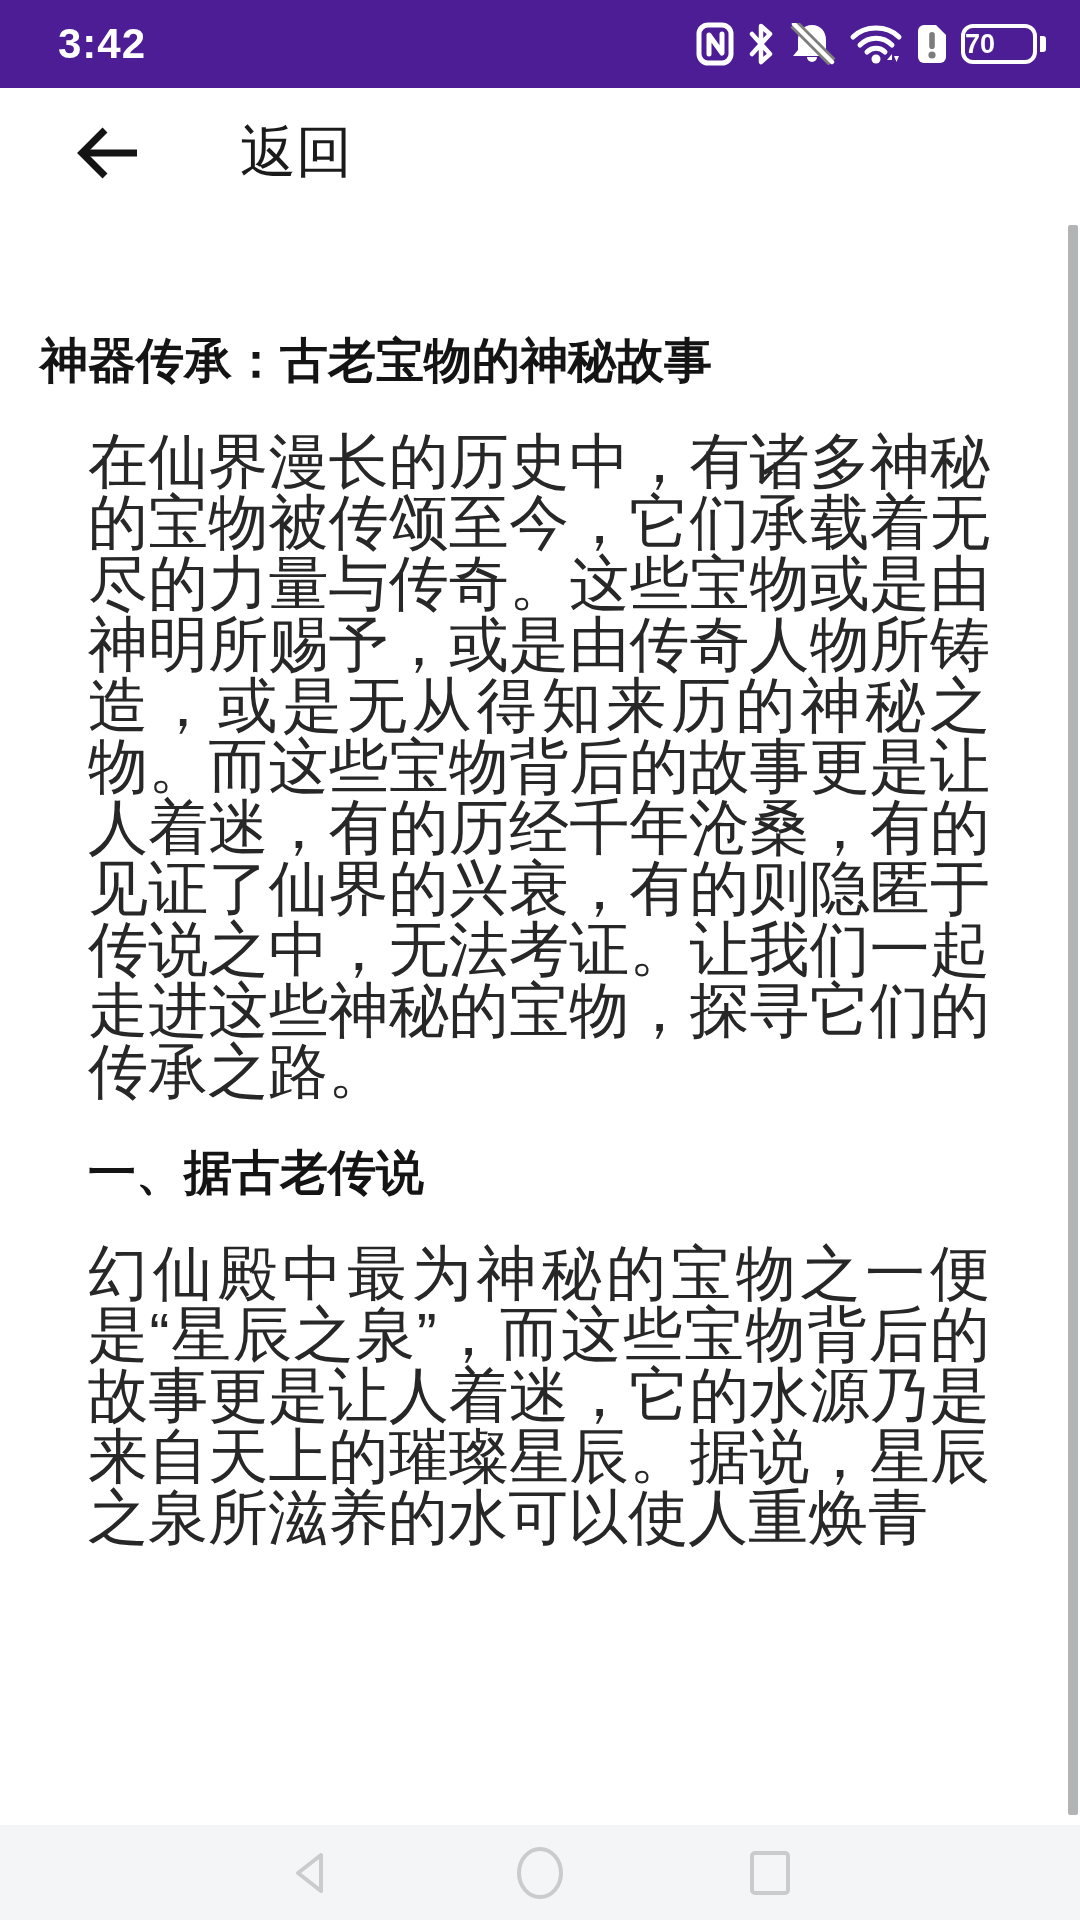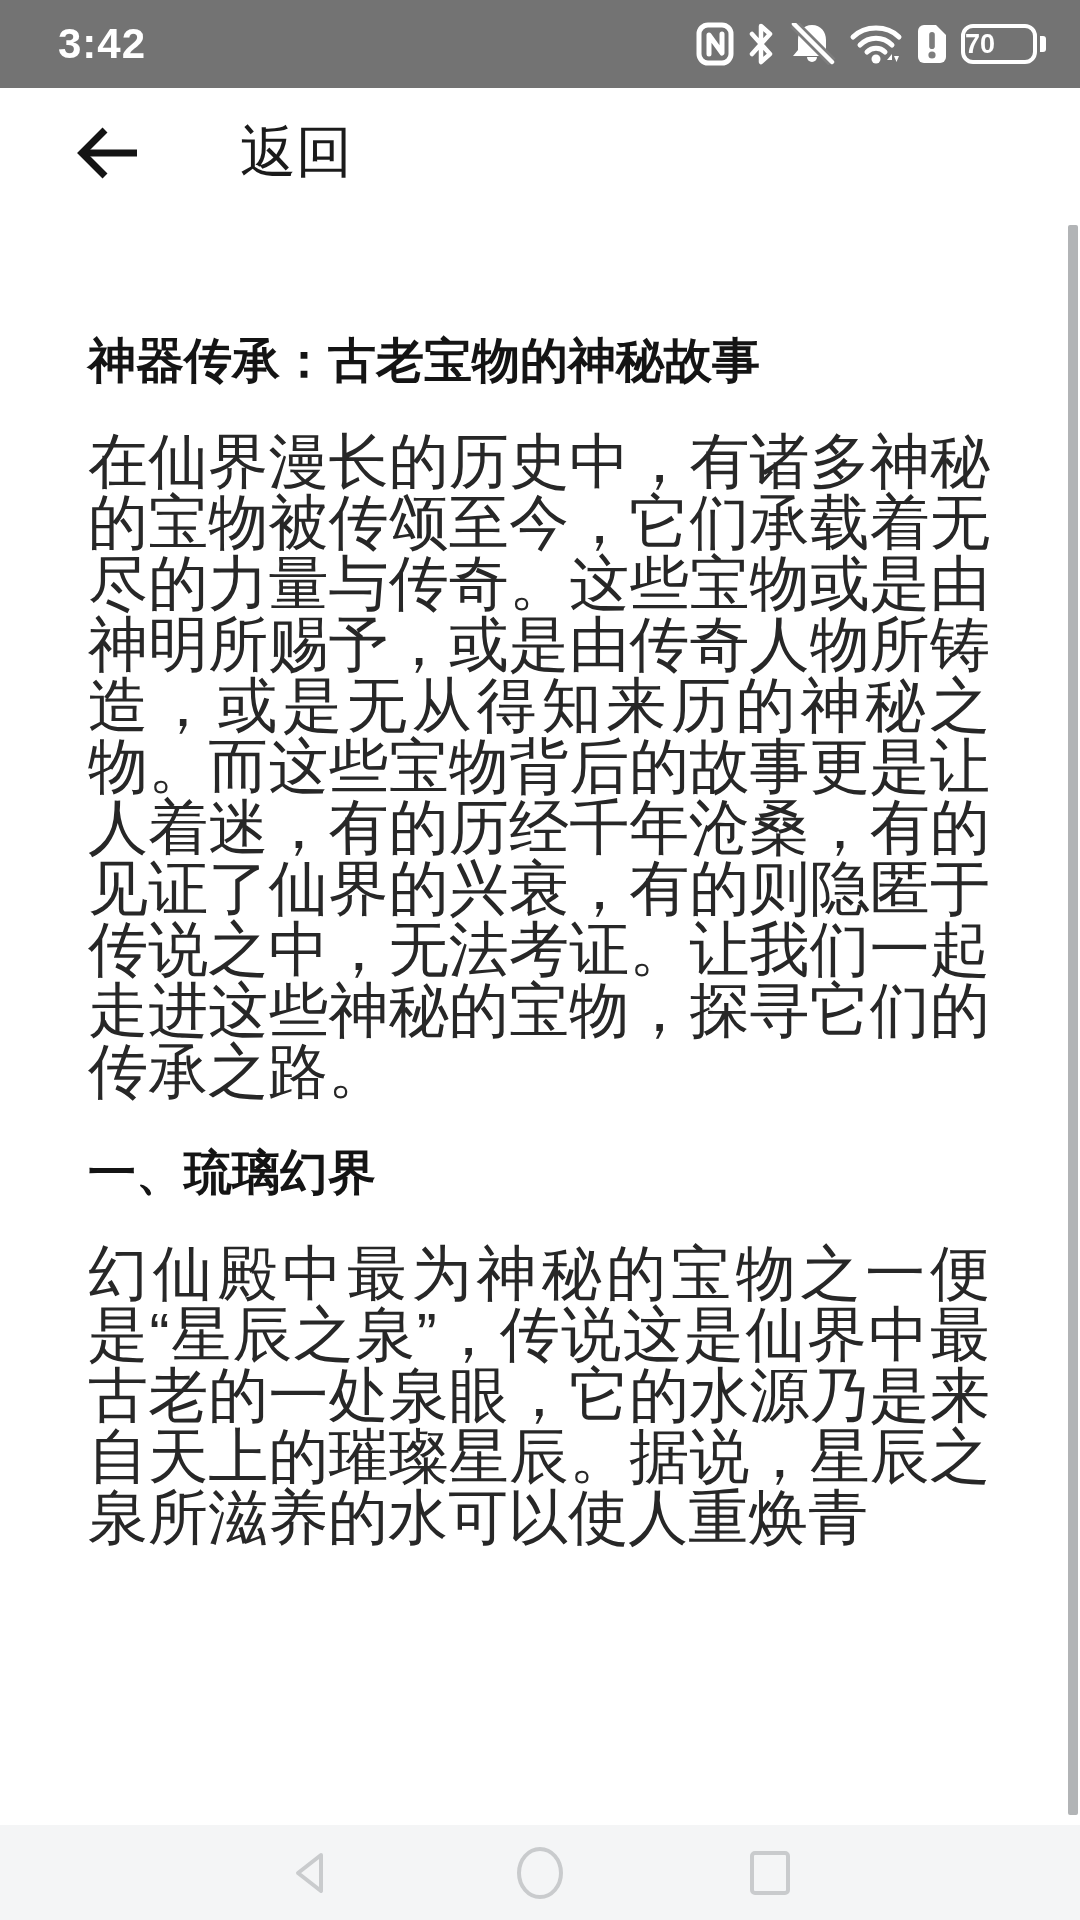--- a/index.html
+++ b/index.html
@@ -4,21 +4,21 @@
 <style>
   html,body { margin:0; padding:0; }
   body {
     width:1080px; height:1920px; overflow:hidden; position:relative;
     background:#ffffff;
     font-family:"Liberation Sans","DejaVu Sans",sans-serif;
   }
 
   
   .statusbar {
-    height:88px; background:#737373; box-sizing:border-box;
+    height:88px; background:#4c1d95; box-sizing:border-box;
     display:flex; align-items:center; justify-content:space-between;
     padding:0 34px 0 58px;
   }
   .status-time { color:#ffffff; font-size:42px; font-weight:600; letter-spacing:1px; }
   .status-icons { display:flex; align-items:center; gap:13px; }
   .status-icons svg { display:block; }
   .battery { display:flex; align-items:center; }
   .battery-body {
     width:76px; height:40px; border:4px solid #ffffff; border-radius:12px;
     box-sizing:border-box; display:flex; align-items:center; justify-content:flex-start;
@@ -27,21 +27,21 @@
   .battery-nub { width:6px; height:16px; background:#ffffff; border-radius:0 3px 3px 0; margin-left:3px; }
 
   
   .header { height:130px; display:flex; align-items:center; padding-left:76px; }
   .back-button { display:flex; align-items:center; cursor:pointer; }
   .back-label { margin-left:100px; font-size:56px; color:#1b1b1b; }
 
   
   .content { overflow:hidden; }
   .article-title {
-    margin:112px 90px 0 88px; font-size:48px; line-height:61px;
+    margin:112px 90px 0 40px; font-size:48px; line-height:61px;
     font-weight:bold; color:#141414;
   }
   .content p {
     margin:40px 90px 0 88px; font-size:60px; line-height:61px;
     color:#272727; text-align:justify; text-justify:inter-ideograph;
   }
   .section-heading {
     margin:40px 90px 0 88px; font-size:48px; line-height:61px;
     font-weight:bold; color:#141414;
   }
@@ -113,22 +113,22 @@
       <path d="M61 27 H6" stroke="#141414" stroke-width="7" fill="none"></path>
       <path d="M29 4 L6 27 L29 50" stroke="#141414" stroke-width="7" fill="none" stroke-linejoin="miter"></path>
     </svg>
     <span class="back-label">返回</span>
   </div>
 </div>
 
 <div class="content">
   <h1 class="article-title">神器传承：古老宝物的神秘故事</h1>
   <p>在仙界漫长的历史中，有诸多神秘的宝物被传颂至今，它们承载着无尽的力量与传奇。这些宝物或是由神明所赐予，或是由传奇人物所铸造，或是无从得知来历的神秘之物。而这些宝物背后的故事更是让人着迷，有的历经千年沧桑，有的见证了仙界的兴衰，有的则隐匿于传说之中，无法考证。让我们一起走进这些神秘的宝物，探寻它们的传承之路。</p>
-  <h2 class="section-heading">一、琉璃幻界</h2>
-  <p>幻仙殿中最为神秘的宝物之一便是“星辰之泉”，传说这是仙界中最古老的一处泉眼，它的水源乃是来自天上的璀璨星辰。据说，星辰之泉所滋养的水可以使人重焕青</p>
+  <h2 class="section-heading">一、据古老传说</h2>
+  <p>幻仙殿中最为神秘的宝物之一便是“星辰之泉”，而这些宝物背后的故事更是让人着迷，它的水源乃是来自天上的璀璨星辰。据说，星辰之泉所滋养的水可以使人重焕青</p>
 </div>
 
 <div class="scrollbar-thumb"></div>
 
 <div class="navbar">
   <div class="nav-icon">
     <svg width="40" height="46" viewBox="0 0 40 46">
       <path d="M31 5 L8 23 L31 41 Z" fill="none" stroke="#c9cbcd" stroke-width="4" stroke-linejoin="round"></path>
     </svg>
   </div>

